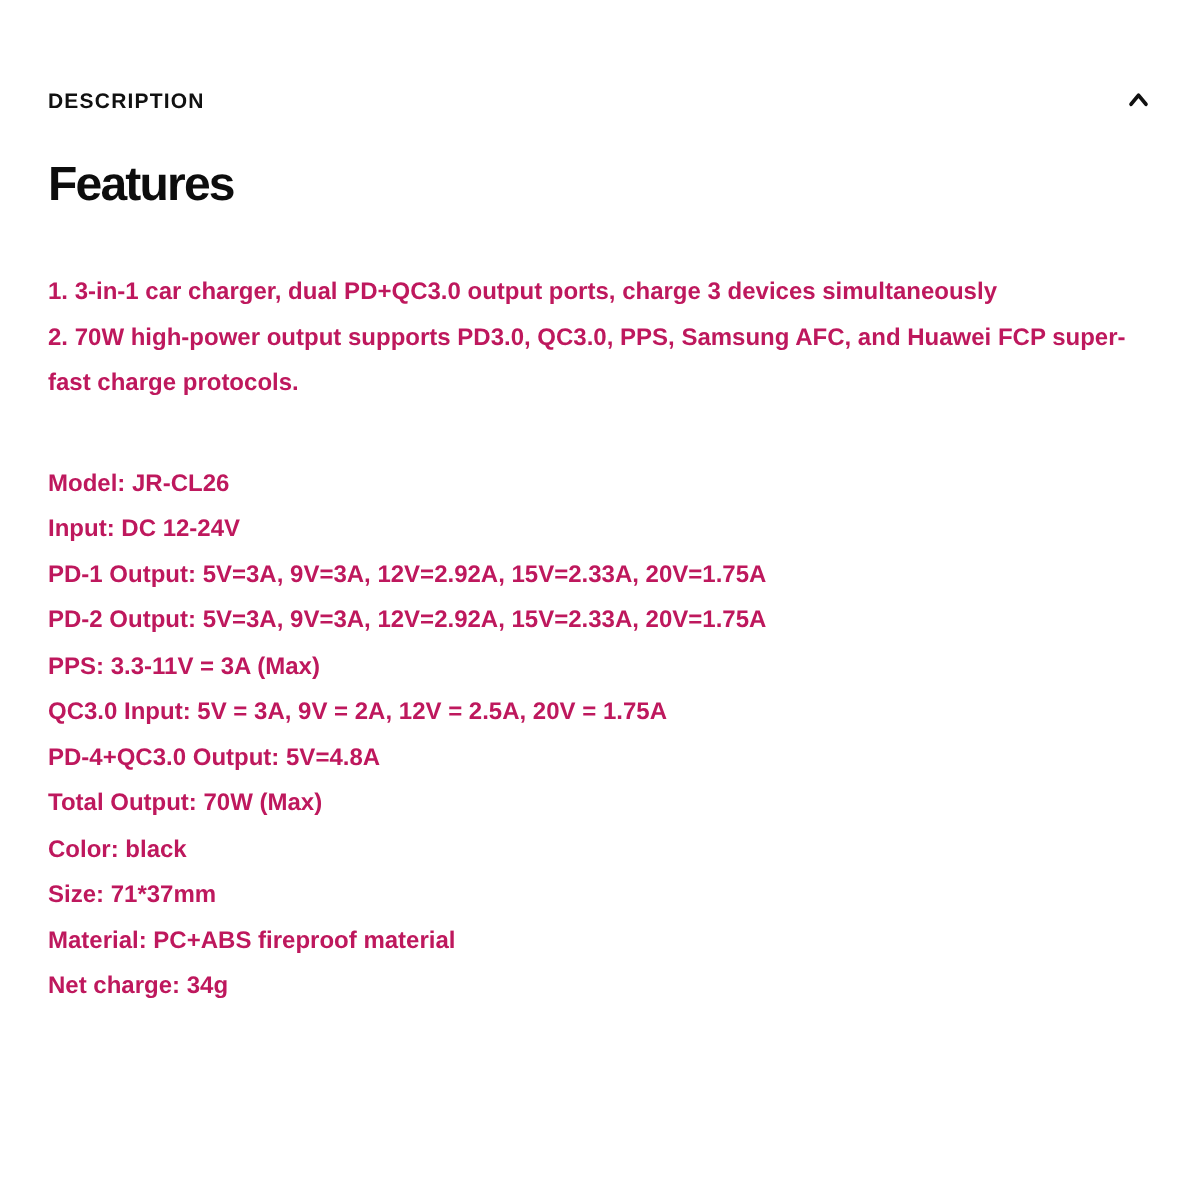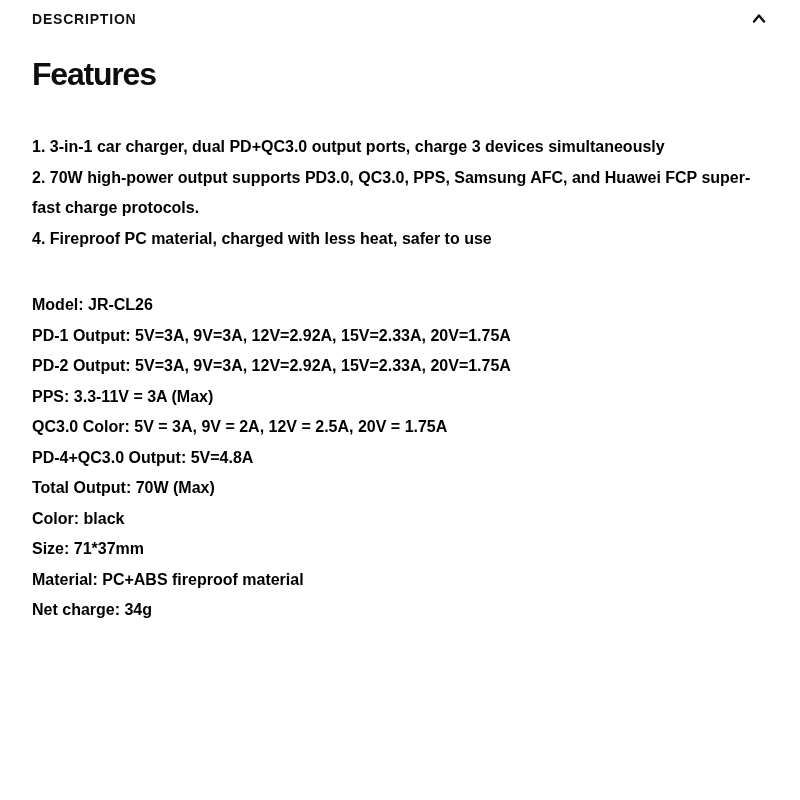--- a/index.html
+++ b/index.html
@@ -21,20 +21,21 @@
     padding: 0 32px;
     background: #ffffff;
   }
   .accordion-header {
     display: flex;
     justify-content: space-between;
     align-items: center;
     padding-top: 8px;
     height: 22px;
     cursor: pointer;
+    margin-top: 48px;
   }
   .accordion-title {
     font-size: 14px;
     font-weight: 700;
     letter-spacing: 0.8px;
     color: #111111;
   }
   .chevron {
     display: inline-flex;
     align-items: center;
@@ -54,21 +55,21 @@
     margin-top: 60px;
   }
   .feature-list, .spec-list {
     margin-top: 36px;
   }
   .feature-list p, .spec-list p {
     margin: 0;
     font-size: 16px;
     line-height: 30.5px;
     font-weight: 700;
-    color: #000000;
+    color: #be185d;
     max-width: 736px;
   }
 </style>
 </head>
 <body>
 
 <div class="page">
 
   <div class="accordion-header">
     <span class="accordion-title">DESCRIPTION</span>
@@ -77,30 +78,30 @@
         <polyline points="3,10.5 8,4.5 13,10.5" fill="none" stroke="#111111" stroke-width="2.4" stroke-linecap="round" stroke-linejoin="round"></polyline>
       </svg>
     </span>
   </div>
 
   <h1 class="section-heading">Features</h1>
 
   <div class="feature-list">
     <p>1. 3-in-1 car charger, dual PD+QC3.0 output ports, charge 3 devices simultaneously</p>
     <p>2. 70W high-power output supports PD3.0, QC3.0, PPS, Samsung AFC, and Huawei FCP super-fast charge protocols.</p>
-    <p>4. Fireproof PC material, charged with less heat, safer to use</p>
   </div>
 
 
   <div class="spec-list">
     <p>Model: JR-CL26</p>
+    <p>Input: DC 12-24V</p>
     <p>PD-1 Output: 5V=3A, 9V=3A, 12V=2.92A, 15V=2.33A, 20V=1.75A</p>
     <p>PD-2 Output: 5V=3A, 9V=3A, 12V=2.92A, 15V=2.33A, 20V=1.75A</p>
     <p>PPS: 3.3-11V = 3A (Max)</p>
-    <p>QC3.0 Color: 5V = 3A, 9V = 2A, 12V = 2.5A, 20V = 1.75A</p>
+    <p>QC3.0 Input: 5V = 3A, 9V = 2A, 12V = 2.5A, 20V = 1.75A</p>
     <p>PD-4+QC3.0 Output: 5V=4.8A</p>
     <p>Total Output: 70W (Max)</p>
     <p>Color: black</p>
     <p>Size: 71*37mm</p>
     <p>Material: PC+ABS fireproof material</p>
     <p>Net charge: 34g</p>
   </div>
 
 </div>
 

